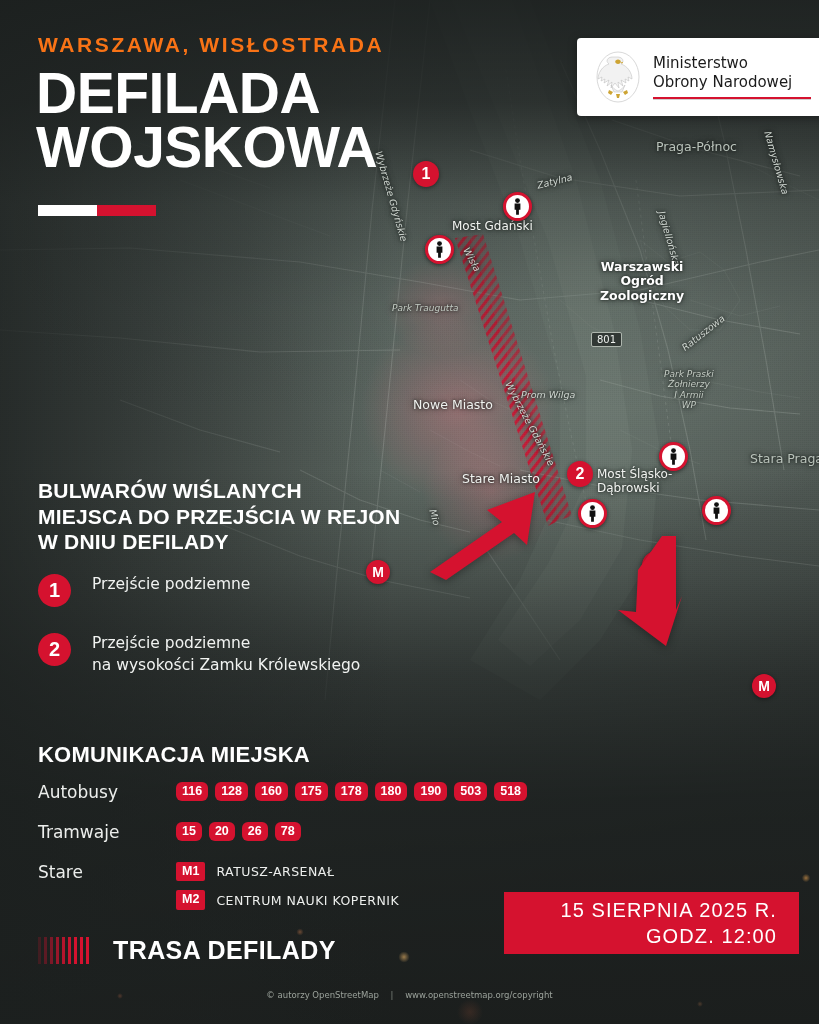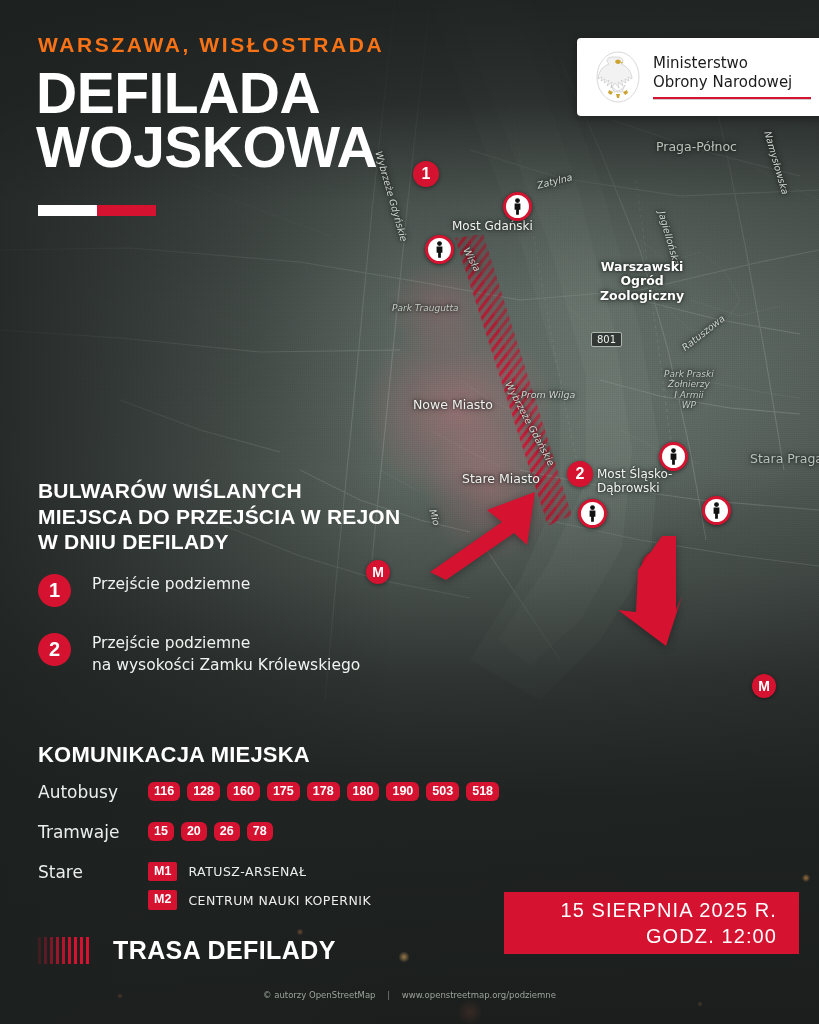--- a/index.html
+++ b/index.html
@@ -221,21 +221,21 @@
     font-size:15.5px;
     line-height:1.42;
     font-family:"DejaVu Sans", sans-serif;
   }
   .legend-txt span { display:block; }
 
   
   #transit-head { left:38px; top:742px; font-size:22px; text-transform:uppercase; }
 
   .transit-rows { position:absolute; left:38px; top:782px; width:520px; }
-  .t-row { display:flex; align-items:flex-start; margin-bottom:20px; }
+  .t-row { display:flex; align-items:flex-start; margin-bottom:20px;gap:28px; }
   .t-label {
     width:110px; flex:none;
     color:#eceeec;
     font-size:17px;
     font-family:"DejaVu Sans", sans-serif;
     line-height:20px;
   }
   .lines { display:flex; flex-wrap:wrap; gap:7px; }
   .line-chip {
     background:#d5122f; color:#ffffff;
@@ -568,16 +568,16 @@
   <div id="route-label">TRASA DEFILADY</div>
 
   <div class="date-box">
     <span>15 SIERPNIA 2025 R.</span>
     <span>GODZ. 12:00</span>
   </div>
 
   <div class="attrib">
     <span>© autorzy OpenStreetMap</span>
     <span class="sep">|</span>
-    <span>www.openstreetmap.org/podziemne</span>
+    <span>www.openstreetmap.org/copyright</span>
   </div>
 
 </div>
 
 </body></html>

